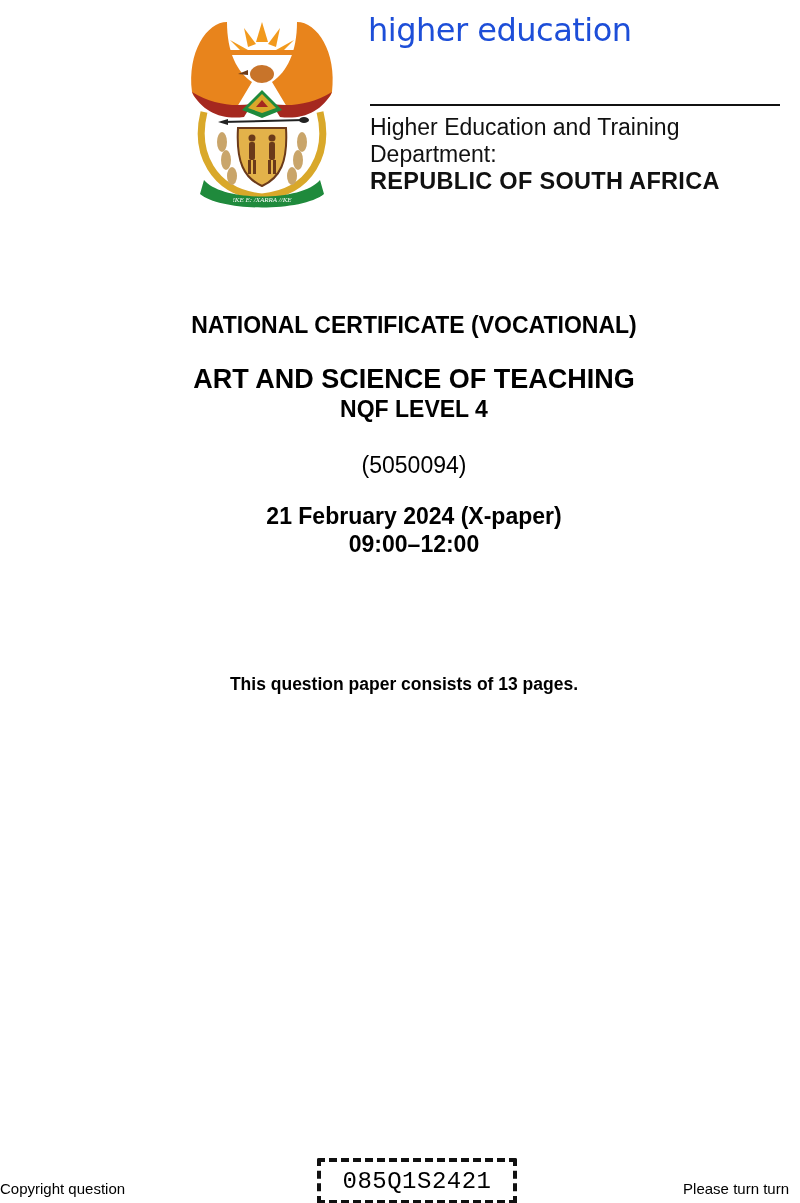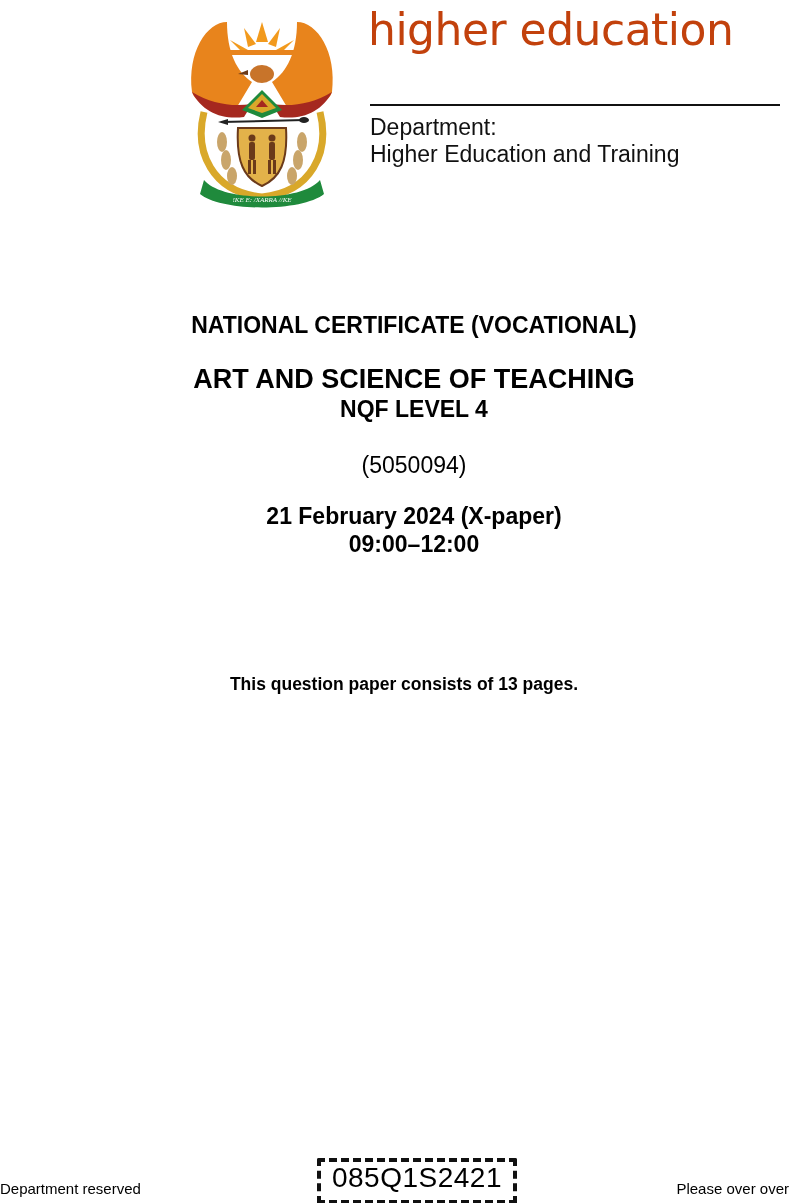--- a/index.html
+++ b/index.html
@@ -21,24 +21,24 @@
     .logo {
       left: 182px;
       top: 12px;
       width: 160px;
       height: 200px;
     }
     .brand-title {
       left: 368px;
       top: 8px;
       font-family: "DejaVu Sans", sans-serif;
-      font-size: 44px;
+      font-size: 32px;
       line-height: 44px;
       letter-spacing: -0.5px;
-      color: #c2410c;
+      color: #1d4ed8;
     }
     .brand-title .line { display: block; white-space: nowrap; }
     .brand-rule {
       left: 370px;
       top: 104px;
       width: 410px;
       height: 2px;
       background: #111;
     }
     .dept {
@@ -114,24 +114,25 @@
       font-size: 15px;
     }
     .barcode-box {
       left: 317px;
       top: 1158px;
       width: 192px;
       height: 38px;
       border: 4px dashed #111;
       border-radius: 2px;
       display: flex;
-      align-items: flex-start;
+      align-items: center;
       justify-content: center;
-      font-size: 28px;
+      font-size: 24px;
       letter-spacing: 0.5px;
+      font-family: Liberation Mono, monospace;
     }
   </style>
 </head>
 <body>
 
 <div class="abs logo">
   <svg width="160" height="200" viewBox="0 0 160 200">
 
     <g fill="#f29a1d">
       <polygon points="80,10 86,30 74,30"></polygon>
@@ -186,29 +187,30 @@
     <path d="M22,168 C40,190 120,190 138,168 L142,182 C120,200 40,200 18,182 Z" fill="#1f8a3c"></path>
     <text x="80" y="190" font-size="7" fill="#ffffff" text-anchor="middle" font-family="Liberation Serif, serif" font-style="italic">!KE E: /XARRA //KE</text>
   </svg>
 </div>
 
 <div class="abs brand-title">
   <span class="line">higher education</span>
 </div>
 <div class="abs brand-rule"></div>
 <div class="abs dept">
+  <div>Higher Education and Training</div>
   <div>Department:</div>
-  <div>Higher Education and Training</div>
+  <div class="bold">REPUBLIC OF SOUTH AFRICA</div>
 </div>
 
 <div class="abs center-block cert">NATIONAL CERTIFICATE (VOCATIONAL)</div>
 <div class="abs center-block subject">ART AND SCIENCE OF TEACHING</div>
 <div class="abs center-block level">NQF LEVEL 4</div>
 <div class="abs center-block code">(5050094)</div>
 <div class="abs center-block date">21 February 2024 (X-paper)</div>
 <div class="abs center-block time">09:00–12:00</div>
 <div class="abs pages">This question paper consists of 13 pages.</div>
 
-<div class="abs footer-left">Department reserved</div>
+<div class="abs footer-left">Copyright question</div>
 <div class="abs barcode-box">
   <span>085Q1S2421</span>
 </div>
-<div class="abs footer-right">Please over over</div>
+<div class="abs footer-right">Please turn turn</div>
 
 </body></html>

